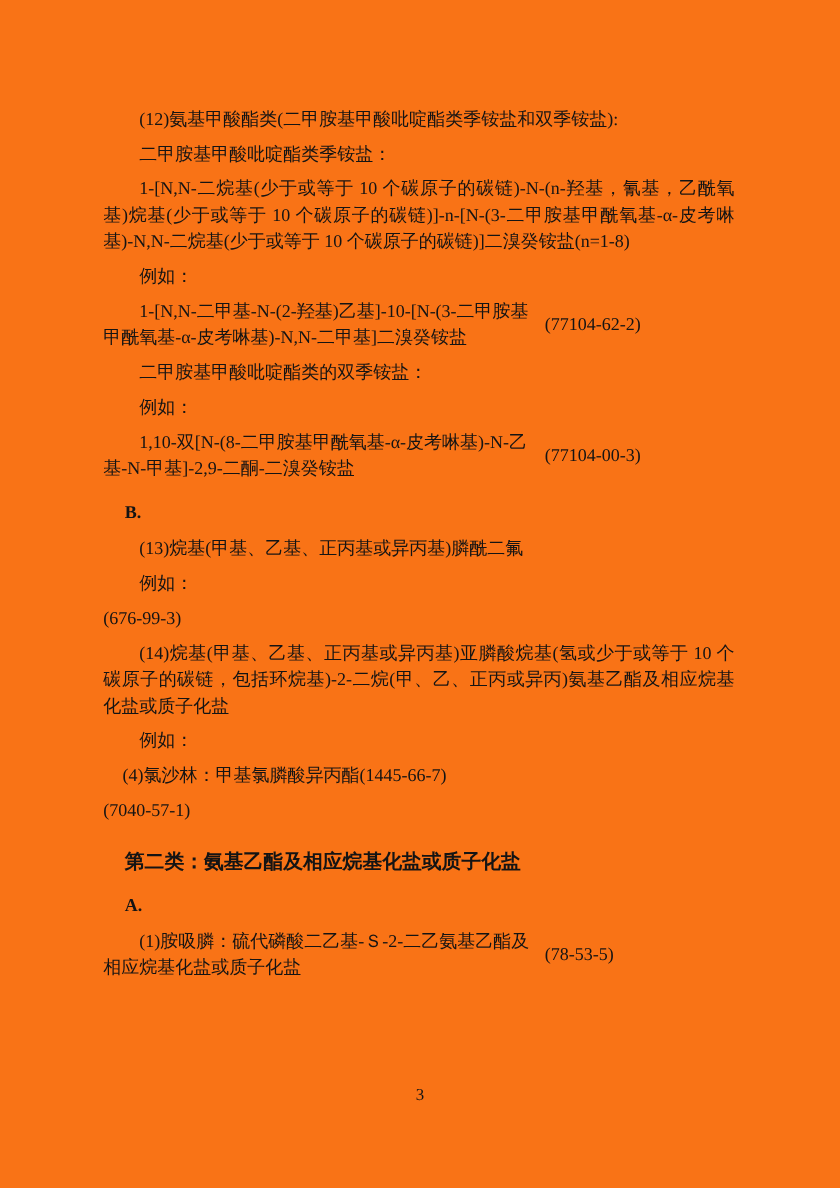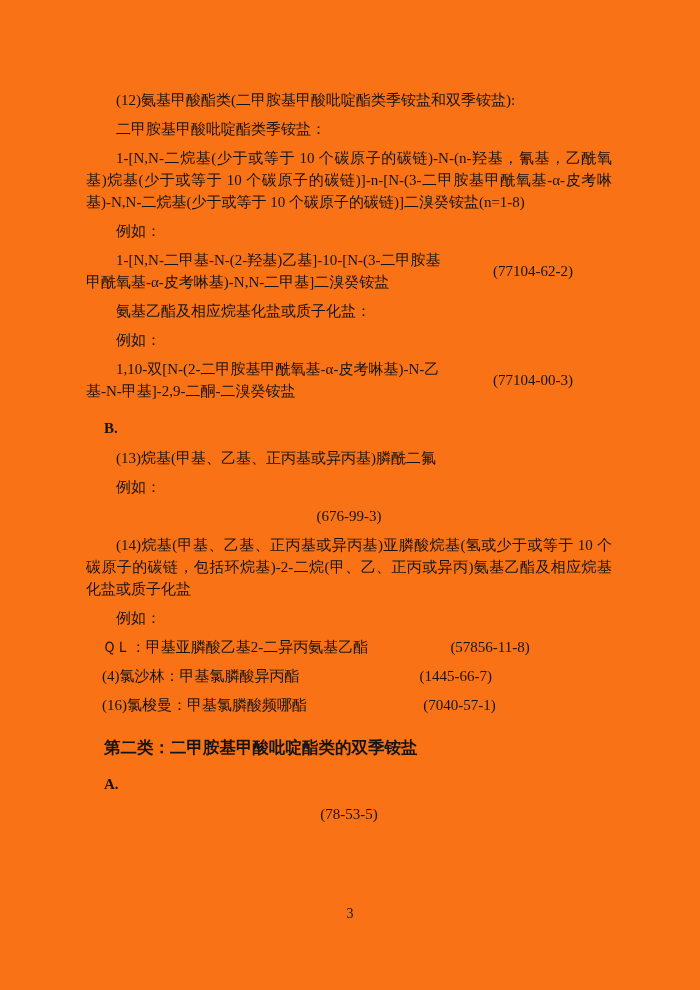--- a/index.html
+++ b/index.html
@@ -19,21 +19,21 @@
     top:82px; left:86px; right:88px;
   }
   .para { margin:7px 0; }
   .indent { text-indent:30px; }
   .just { text-align:justify; }
   .entry { display:flex; align-items:center; margin:7px 0; }
   .entry-text { width:368px; }
   .entry-text .l1 { display:block; text-indent:30px; }
   .entry-text .l2 { display:block; }
   .entry-name { text-indent:16px; flex:0 0 auto; }
-  .cas { flex:1 1 auto; text-align:center; white-space:nowrap; }
+  .cas { flex:1 1 auto; text-align:left; white-space:nowrap; }
   .section-label {
     font-weight:bold;
     padding-left:18px;
     margin:15px 0 8px 0;
   }
   .cat-heading {
     font-family:"Liberation Sans","DejaVu Sans",sans-serif;
     font-weight:bold;
     font-size:16.5px;
     padding-left:18px;
@@ -61,66 +61,65 @@
     <p class="para indent">例如：</p>
 
     <div class="entry">
       <div class="entry-text">
         <span class="l1">1-[N,N-二甲基-N-(2-羟基)乙基]-10-[N-(3-二甲胺基</span>
         <span class="l2">甲酰氧基-α-皮考啉基)-N,N-二甲基]二溴癸铵盐</span>
       </div>
       <div class="cas">(77104-62-2)</div>
     </div>
 
-    <p class="para indent">氨基乙酯及相应烷基化盐或质子化盐：</p>
+    <p class="para indent">二甲胺基甲酸吡啶酯类的双季铵盐：</p>
 
 
     <p class="para indent">例如：</p>
 
     <div class="entry">
       <div class="entry-text">
-        <span class="l1">1,10-双[N-(2-二甲胺基甲酰氧基-α-皮考啉基)-N-乙</span>
+        <span class="l1">1,10-双[N-(8-二甲胺基甲酰氧基-α-皮考啉基)-N-乙</span>
         <span class="l2">基-N-甲基]-2,9-二酮-二溴癸铵盐</span>
       </div>
       <div class="cas">(77104-00-3)</div>
     </div>
 
     <p class="para section-label">B.</p>
 
     <p class="para indent">(13)烷基(甲基、乙基、正丙基或异丙基)膦酰二氟</p>
 
     <p class="para indent">例如：</p>
 
     <div class="entry">
       <div class="cas">(676-99-3)</div>
     </div>
 
     <p class="para indent just">(14)烷基(甲基、乙基、正丙基或异丙基)亚膦酸烷基(氢或少于或等于 10 个碳原子的碳链，包括环烷基)-2-二烷(甲、乙、正丙或异丙)氨基乙酯及相应烷基化盐或质子化盐</p>
 
     <p class="para indent">例如：</p>
 
-    <div class="entry">
-      <div class="entry-name">ＱＬ：甲基亚膦酸乙基2-二异丙氨基乙酯</div>
-      <div class="cas">(57856-11-8)</div>
-    </div>
 
     <div class="entry">
       <div class="entry-name">(4)氯沙林：甲基氯膦酸异丙酯</div>
       <div class="cas">(1445-66-7)</div>
     </div>
 
     <div class="entry">
-      <div class="entry-name">(16)氯梭曼：甲基氯膦酸频哪酯</div>
       <div class="cas">(7040-57-1)</div>
     </div>
 
-    <p class="para cat-heading">第二类：二甲胺基甲酸吡啶酯类的双季铵盐</p>
+    <p class="para cat-heading">第二类：氨基乙酯及相应烷基化盐或质子化盐</p>
 
     <p class="para section-label">A.</p>
 
     <div class="entry">
+      <div class="entry-text">
+        <span class="l1">(1)胺吸膦：硫代磷酸二乙基-Ｓ-2-二乙氨基乙酯及</span>
+        <span class="l2">相应烷基化盐或质子化盐</span>
+      </div>
       <div class="cas">(78-53-5)</div>
     </div>
 
   </div>
 
   <div class="page-number">3</div>
 </div>
 
 </body></html>

